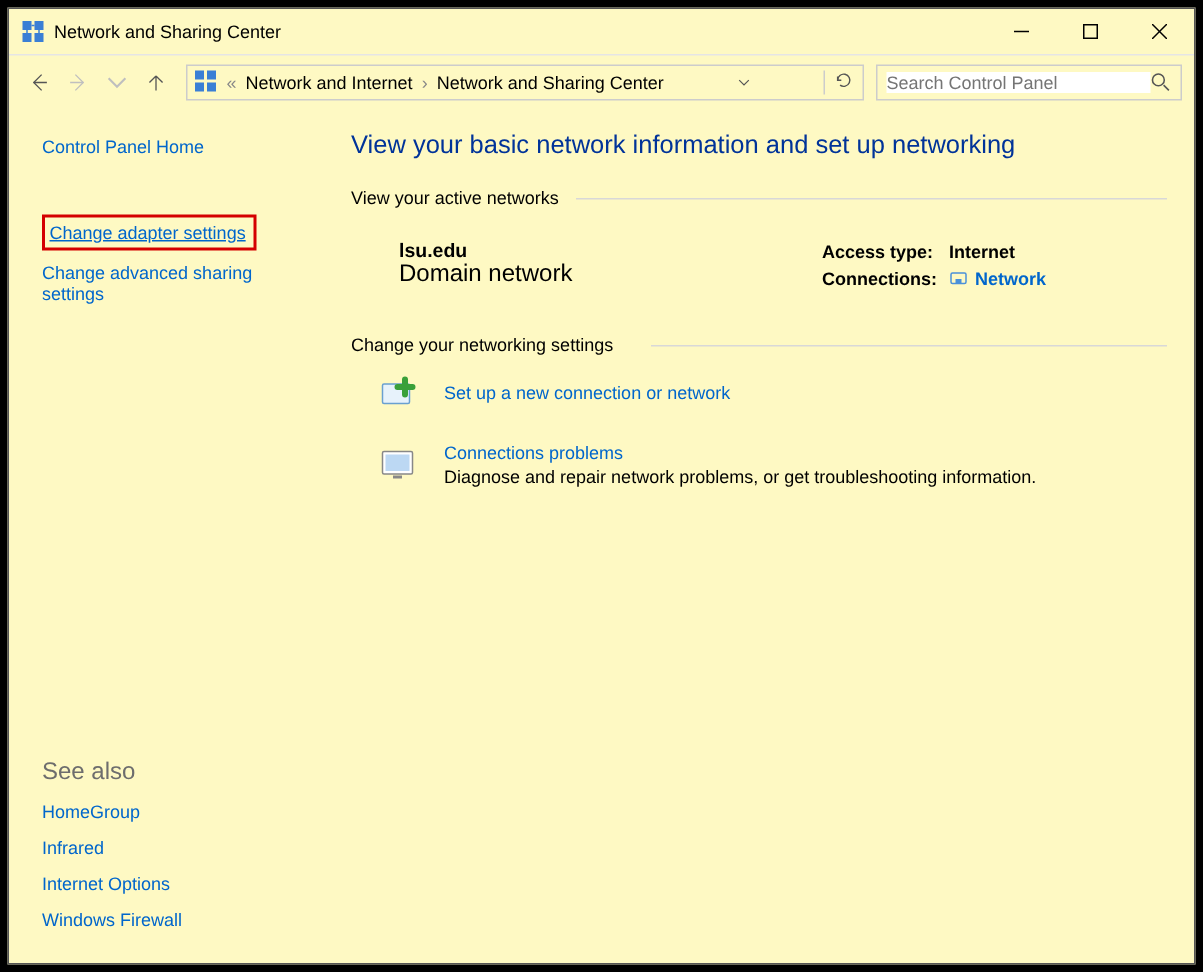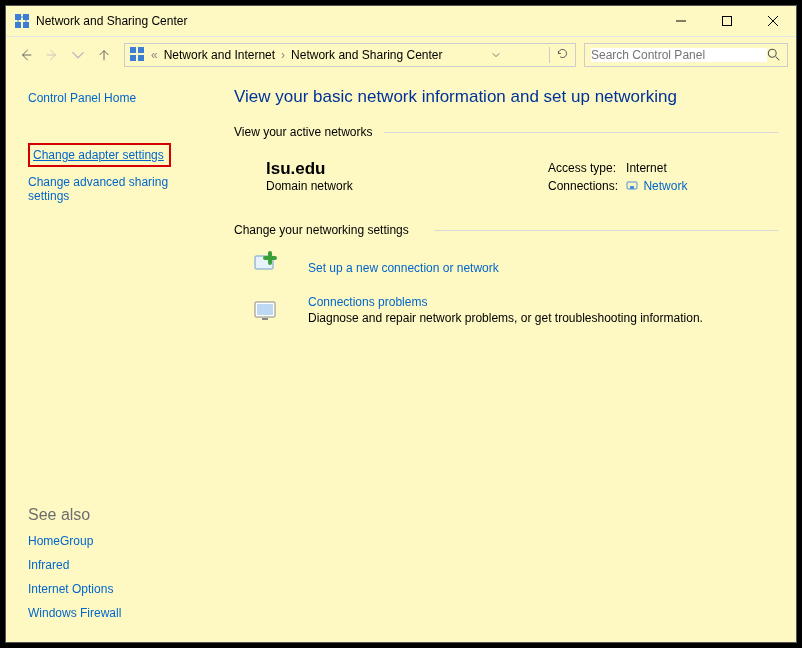--- a/index.html
+++ b/index.html
@@ -145,31 +145,31 @@
       height: 1px;
       background: #d8d8d8;
     }
     .sl1::after { left: 150px; right: 0; }
     .sl2::after { left: 200px; right: 0; }
     .network-row {
       display: flex;
       padding: 16px 0 26px 32px;
     }
     .net-left { width: 280px; }
-    .net-name { font-weight: 600; font-size: 17px; }
-    .net-type { font-size: 12px; }
+    .net-name { font-weight: 600; font-size: 13px; }
+    .net-type { font-size: 16px; }
     .net-right { font-size: 12px; }
-    .net-right table td { padding: 0 6px 2px 0; vertical-align: top; }
+    .net-right table td { padding: 0 6px 2px 0; vertical-align: top; font-weight: bold; }
     .net-link { color: #0066cc; cursor: pointer; }
     .eth-icon { display: inline-block; width: 12px; height: 12px; margin-right: 2px; vertical-align: -2px; }
     .action-item {
       display: flex;
-      gap: 28px;
+      gap: 16px;
       padding: 8px 0 10px 18px;
-      align-items: flex-end;
+      align-items: center;
     }
     .action-icon { width: 28px; height: 28px; flex-shrink: 0; display:flex;align-items:center;justify-content:center; }
     .action-title { color: #0066cc; font-size: 12px; cursor: pointer; margin-bottom: 2px; }
     .action-desc { font-size: 12px; color: #000; }
   </style>
 </head>
 <body>
 
 <div class="window">
   <div class="titlebar">

